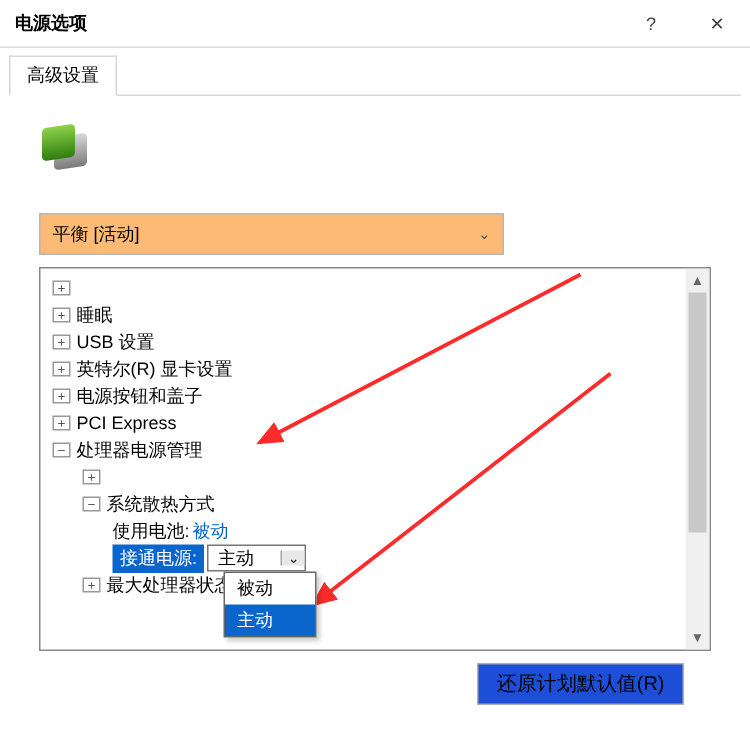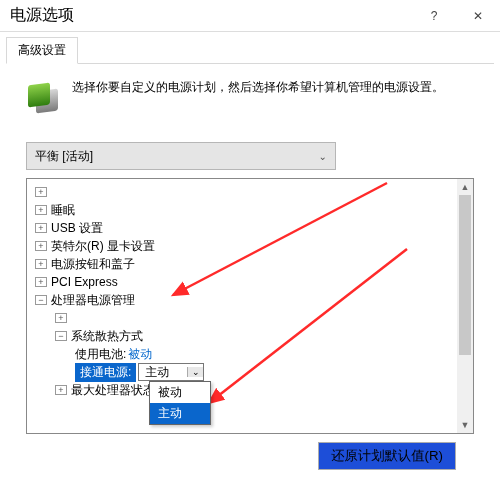--- a/index.html
+++ b/index.html
@@ -1,33 +1,33 @@
 <!DOCTYPE html>
 <html><head>
 <meta charset="utf-8">
 <style>
   * { box-sizing: border-box; font-family: "Microsoft YaHei", "Segoe UI", sans-serif; }
   body { margin: 0; background: #fff; width: 500px; height: 500px; overflow: hidden; font-size: 12px; color: #000; }
 
   .titlebar { height: 32px; display: flex; align-items: center; padding-left: 10px; border-bottom: 1px solid #ddd; }
-  .titlebar .title { flex: 1; font-size: 16px; }
+  .titlebar .title { flex: 1; font-size: 12px; font-weight: bold; }
   .titlebar .btn { width: 44px; height: 32px; display: flex; align-items: center; justify-content: center; color: #444; font-size: 12px; }
 
   .tabstrip { margin: 6px 6px 0 6px; height: 26px; border-bottom: 1px solid #d8d8d8; display: flex; align-items: flex-end; }
   .tab { border: 1px solid #d8d8d8; border-bottom: 1px solid #fff; background: #fff; padding: 4px 11px; margin-bottom: -1px; }
 
   .body { padding: 14px 26px 8px 26px; }
   .intro { display: flex; gap: 10px; }
   .battery-icon { width: 36px; height: 36px; position: relative; flex-shrink: 0; }
   .battery-icon .b1 { position:absolute; left:2px; top:6px; width:22px; height:22px; background: linear-gradient(#8fd24a,#2f7d0f); border-radius:3px; transform: skewY(-8deg); }
   .battery-icon .b2 { position:absolute; left:10px; top:12px; width:22px; height:22px; background: linear-gradient(#d8d8d8,#7a7a7a); border-radius:3px; transform: skewY(-8deg); }
   .intro p { margin: 0; line-height: 1.6; }
 
   .plan-picker { margin-top: 28px; }
-  .combo { width: 310px; height: 28px; border: 1px solid #b6b6b6; background: #e5e5e5; display: flex; align-items: center; padding: 0 8px; justify-content: space-between; }
+  .combo { width: 310px; height: 28px; border: 1px solid #b6b6b6; background: #fdba74; display: flex; align-items: center; padding: 0 8px; justify-content: space-between; }
   .combo .chev { font-size: 10px; color: #555; }
 
   .treebox { margin-top: 8px; border: 1px solid #888; height: 256px; position: relative; overflow: hidden; }
   .tree { padding: 4px 2px 4px 2px; position: absolute; inset:0; right:16px; overflow:hidden; }
   .scrollbar { position:absolute; right:0; top:0; bottom:0; width:16px; background:#f0f0f0; }
   .scrollbar .sar { height:16px; display:flex; align-items:center; justify-content:center; font-size:9px; color:#666; }
   .scrollbar .thumb { position:absolute; left:2px; right:2px; top:16px; height:160px; background:#c8c8c8; }
 
   .node { display:flex; align-items:center; height:18px; white-space:nowrap; }
   .toggler { width:12px; text-align:center; color:#555; cursor:default; border:1px solid #999; height:10px; line-height:8px; font-size:9px; margin-right:4px; background:#fff; }
@@ -63,21 +63,20 @@
 <div class="tabstrip">
   <div class="tab">高级设置</div>
 </div>
 
 <div class="body">
   <div class="intro">
     <div class="battery-icon">
         <div class="b2"></div>
         <div class="b1"></div>
       </div>
-    <p>选择你要自定义的电源计划，然后选择你希望计算机管理的电源设置。</p>
   </div>
 
   <div class="plan-picker">
     <div class="combo">
       <span>平衡 [活动]</span>
       <span class="chev">⌄</span>
     </div>
   </div>
 
   <div class="treebox">

